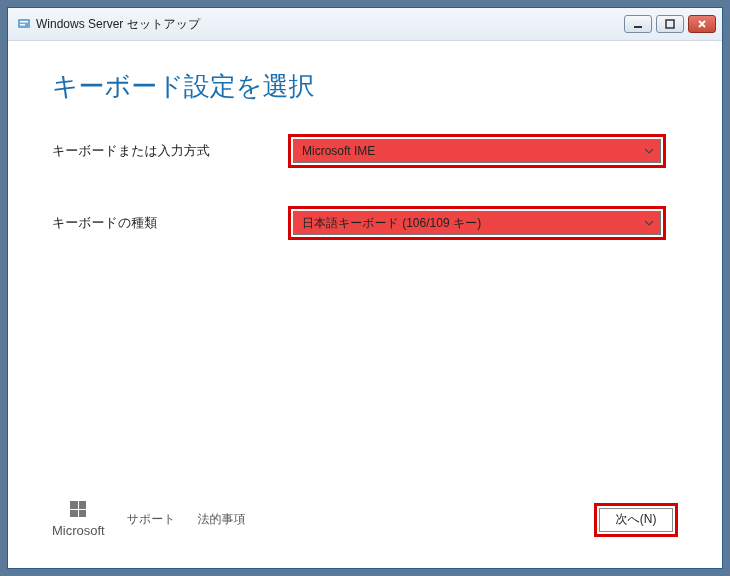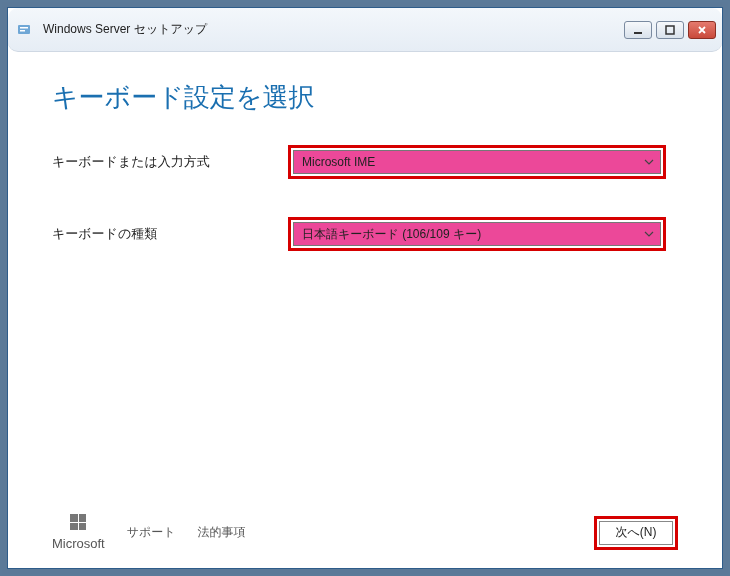--- a/index.html
+++ b/index.html
@@ -12,27 +12,26 @@
     }
     .window {
       width: 716px; height: 562px;
       background: #fff;
       border: 1px solid #2e5c8a;
       box-shadow: 0 0 0 5px rgba(90,120,150,0.45);
       display: flex; flex-direction: column;
       position: relative;
     }
     .titlebar {
-      height: 44px;
+      height: 33px;
       background: linear-gradient(#f3f7fb, #e6edf5);
       border-bottom: 1px solid #cfd8e3;
       display: flex; align-items: center;
       padding: 0 6px 0 8px;
-      gap: 11px;
-      border-radius: 10px;
+      gap: 4px;
     }
     .titlebar .app-icon {
       width: 16px; height: 16px;
       display: inline-flex; align-items: center; justify-content: center;
     }
     .titlebar .title {
       font-size: 12px; color: #222; flex: 1;
     }
     .win-controls { display: flex; gap: 4px; }
     .win-btn {
@@ -42,21 +41,21 @@
       background: linear-gradient(#f6f8fb,#d9e2ec);
       display: flex; align-items: center; justify-content: center;
       cursor: pointer;
     }
     .win-btn.close {
       background: linear-gradient(#e57a6e,#c94a3b);
       border-color: #8b2f24;
       color: #fff;
     }
     .content {
-      flex: 1; padding: 28px 44px 7px 44px;
+      flex: 1; padding: 28px 44px 20px 44px;
       display: flex; flex-direction: column;
     }
     .heading {
       color: #1a6fb0;
       font-size: 26px;
       font-weight: 400;
       margin-bottom: 30px;
     }
     .form-row {
       display: flex; align-items: center;
@@ -67,21 +66,21 @@
       font-size: 13px; color: #222;
     }
     .select-wrap {
       width: 378px;
       border: 3px solid #d60000;
       padding: 2px;
     }
     .select {
       width: 100%; height: 24px;
       border: 1px solid #777;
-      background: #ec4899;
+      background: #ef4444;
       display: flex; align-items: center; justify-content: space-between;
       padding: 0 6px 0 8px;
       font-size: 12px; color: #222;
       cursor: pointer;
     }
     .chev {
       width: 10px; height: 10px;
       display: inline-flex; align-items: center; justify-content: center;
     }
     .spacer { flex: 1; }

